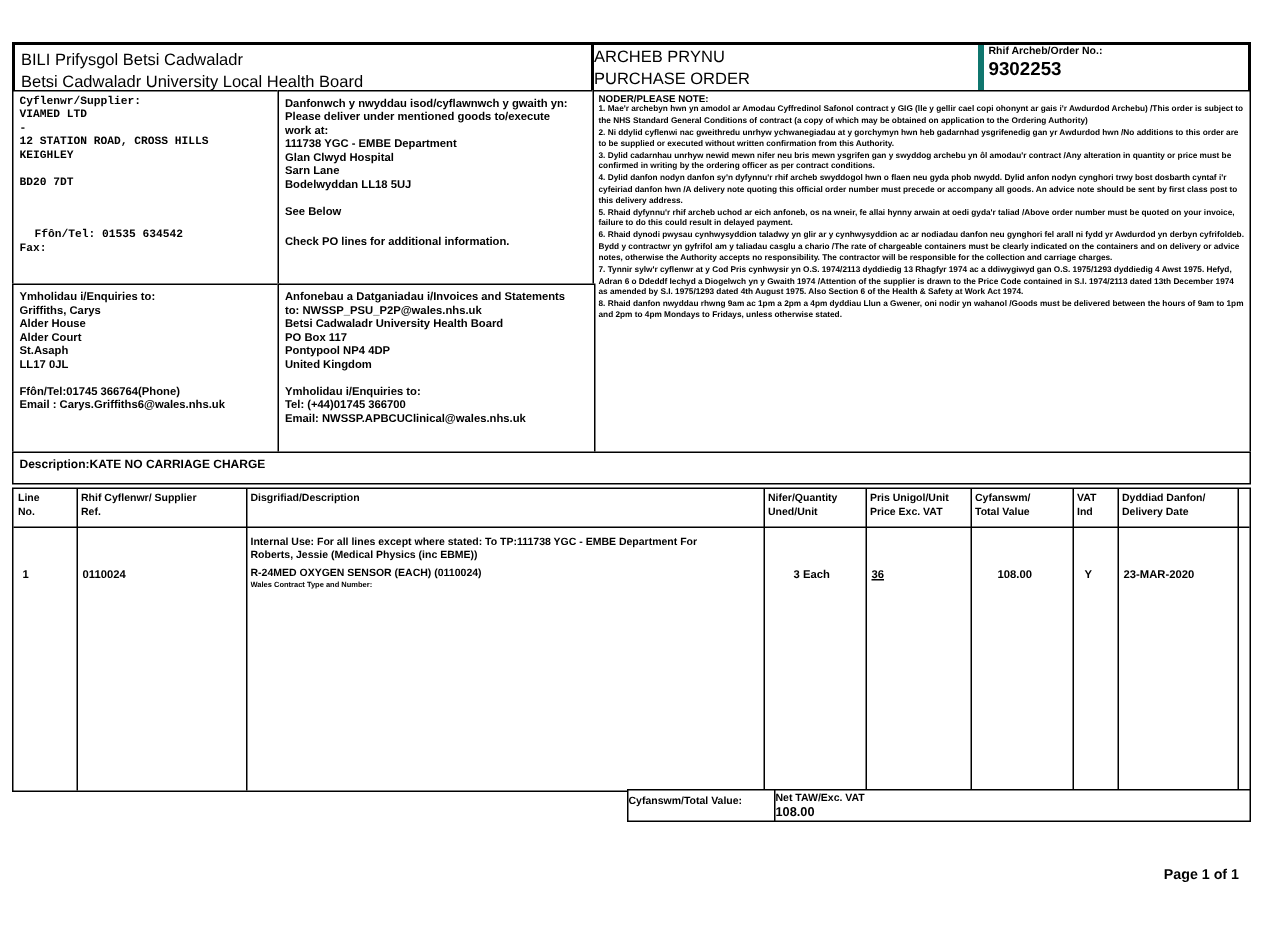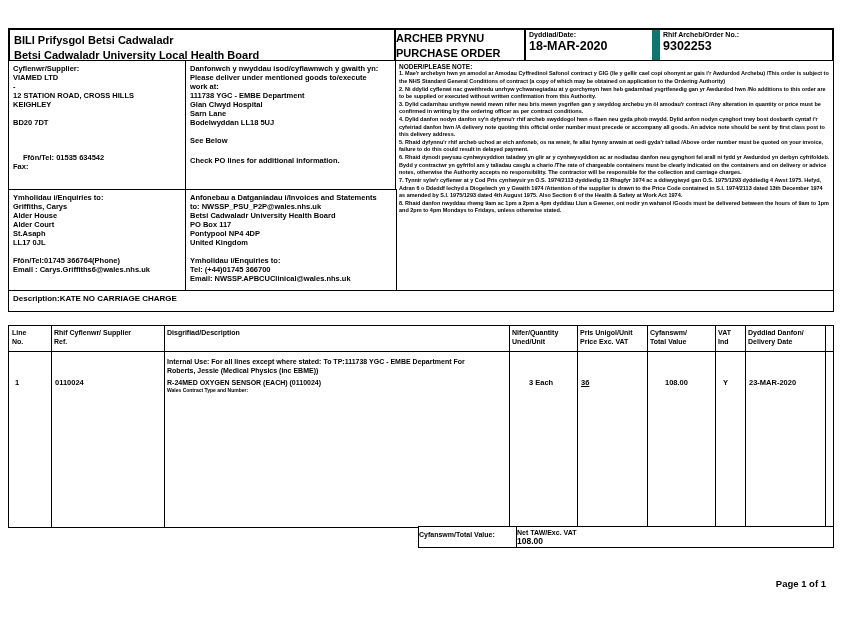--- a/index.html
+++ b/index.html
@@ -6,21 +6,21 @@
   body{
     width:842px;height:618px;background:#ffffff;position:relative;
     font-family:"Liberation Sans",sans-serif;color:#000;
     -webkit-font-smoothing:none;
   }
   .abs{position:absolute;box-sizing:border-box;}
   .box{position:absolute;box-sizing:border-box;border:2px solid #000;background:#fff;}
   .thin{border-width:1.5px;}
   .ln{font-size:7.5px;line-height:9px;font-weight:bold;min-height:9px;white-space:nowrap;}
   .pad{padding:3px 4px;}
-  .hdr-title{font-size:11px;line-height:15px;font-weight:bold;white-space:nowrap;}
+  .hdr-title{font-size:11px;line-height:15px;font-weight:normal;white-space:nowrap;}
   .cell-lbl{font-size:7px;line-height:8px;font-weight:bold;}
   .cell-val{font-size:12.5px;line-height:15px;font-weight:bold;}
   .center{text-align:left;}
   .vline{position:absolute;top:0;bottom:0;width:0;border-right:1.5px solid #000;}
   .hline{position:absolute;left:0;right:0;height:0;border-top:1.5px solid #000;}
   .th{font-size:7px;line-height:9px;font-weight:bold;padding:2px 0 0 3px;position:absolute;top:0;}
   .td{font-size:7.5px;line-height:9px;font-weight:bold;position:absolute;white-space:nowrap;}
   .terms{font-size:5.5px;line-height:7.4px;font-weight:bold;}
   .terms p{margin:0 0 0.5px 0;}
   .tiny{font-size:5px;line-height:7px;}
@@ -32,31 +32,27 @@
 
   <div class="box" style="left:8px;top:28px;width:826px;height:34px;">
     <div class="abs pad" style="left:0;top:0;width:384px;height:30px;">
       <div class="hdr-title">BILI Prifysgol Betsi Cadwaladr</div>
       <div class="hdr-title">Betsi Cadwaladr University Local Health Board</div>
     </div>
     <div class="abs center" style="left:384px;top:0;width:130px;height:30px;border-left:2px solid #000;padding-top:1px;">
       <div class="hdr-title">ARCHEB PRYNU</div>
       <div class="hdr-title">PURCHASE ORDER</div>
     </div>
-    <div class="abs" style="left:514px;top:0;width:128px;height:30px;border-left:2px solid #000;padding:1px 3px;">
-      <div class="cell-lbl">Dyddiad/Date:</div>
-      <div class="cell-val">18-MAR-2020</div>
-    </div>
-    <div class="abs" style="left:642px;top:0;width:180px;height:30px;border-left:8px solid #0f766e;padding:1px 3px;">
+    <div class="abs" style="left:642px;top:0;width:180px;height:30px;border-left:4px solid #0f766e;padding:1px 3px;">
       <div class="cell-lbl">Rhif Archeb/Order No.:</div>
       <div class="cell-val">9302253</div>
     </div>
   </div>
 
-  <div class="box thin pad" style="left:8px;top:60px;width:179px;height:131px;">
+  <div class="box thin pad" style="left:8px;top:60px;width:179px;height:131px;font-family:Liberation Mono, monospace;">
     <div class="ln">Cyflenwr/Supplier:</div>
     <div class="ln">VIAMED LTD</div>
     <div class="ln">-</div>
     <div class="ln">12 STATION ROAD, CROSS HILLS</div>
     <div class="ln">KEIGHLEY</div>
     <div class="ln"></div>
     <div class="ln">BD20 7DT</div>
     <div class="ln" style="margin-top:26px;padding-left:10px;">Ffôn/Tel:  01535 634542</div>
     <div class="ln">Fax:</div>
   </div>
@@ -103,21 +99,21 @@
     <div class="ln">to: NWSSP_PSU_P2P@wales.nhs.uk</div>
     <div class="ln">Betsi Cadwaladr University Health Board</div>
     <div class="ln">PO Box 117</div>
     <div class="ln">Pontypool NP4 4DP</div>
     <div class="ln">United Kingdom</div>
     <div class="ln" style="margin-top:9px;">Ymholidau i/Enquiries to:</div>
     <div class="ln">Tel: (+44)01745 366700</div>
     <div class="ln">Email: NWSSP.APBCUClinical@wales.nhs.uk</div>
   </div>
 
-  <div class="box thin" style="left:8px;top:290px;width:826px;height:22px;padding:3px 4px;">
+  <div class="box thin" style="left:8px;top:301px;width:826px;height:22px;padding:3px 4px;">
     <div class="ln" style="font-size:8px;">Description:KATE NO CARRIAGE CHARGE</div>
   </div>
 
   <div class="box thin" style="left:8px;top:325px;width:826px;height:203px;">
 
     <div class="vline" style="left:42px;"></div>
     <div class="vline" style="left:155px;"></div>
     <div class="vline" style="left:500px;"></div>
     <div class="vline" style="left:568px;"></div>
     <div class="vline" style="left:638px;"></div>

